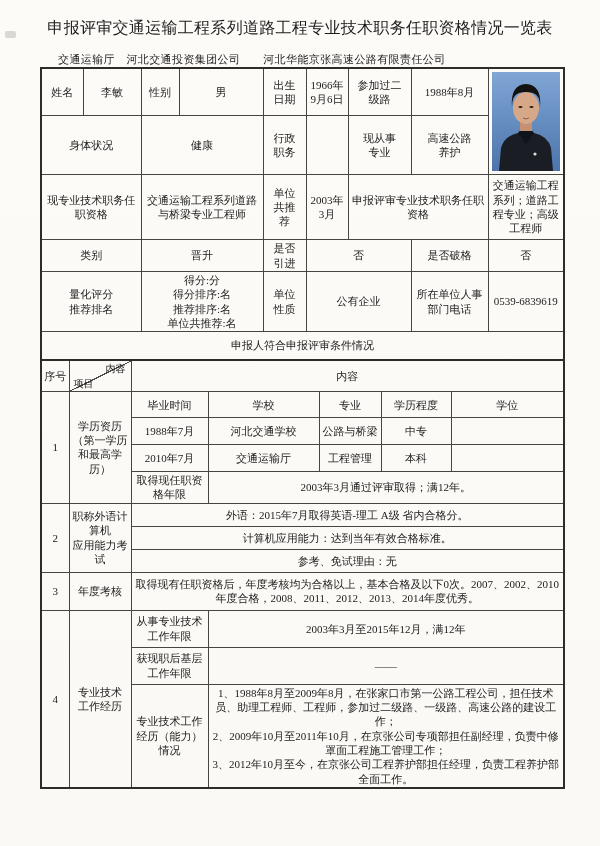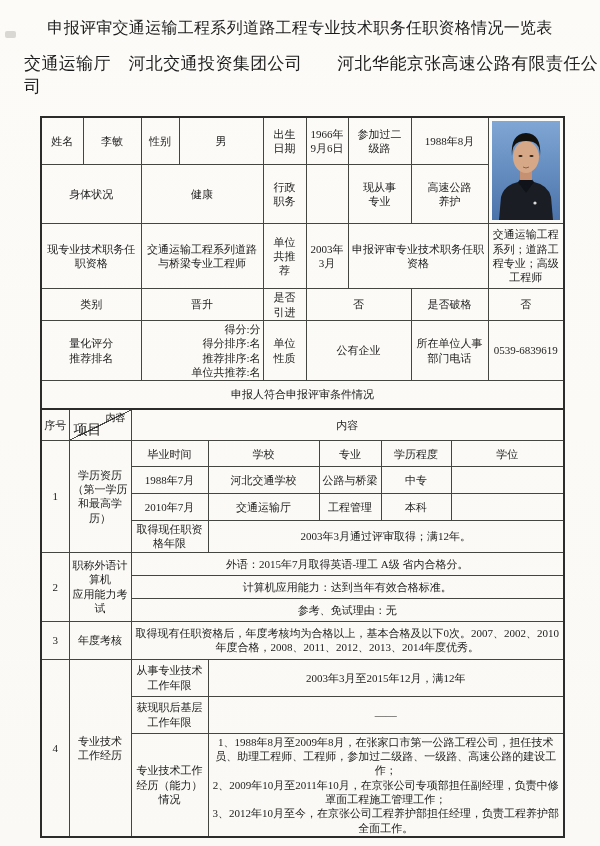--- a/index.html
+++ b/index.html
@@ -6,40 +6,40 @@
   .page {
     position:relative; width:600px; height:846px;
     background:linear-gradient(180deg,#fcfbf8 0%,#faf9f5 100%);
     font-family:"Liberation Serif","DejaVu Serif",serif;
     color:#1c1c1c; overflow:hidden;
   }
   .smudge { position:absolute; left:5px; top:31px; width:11px; height:7px;
     background:#b8b5ae; opacity:.5; border-radius:2px; }
   .title { padding-top:20px; text-align:center; font-size:16px; font-weight:normal;
     letter-spacing:.3px; line-height:16px; }
-  .orgline { margin:16px 0 0 24px; font-size:17px; letter-spacing:.4px; }
+  .orgline { margin:16px 0 0 58px; font-size:11px; letter-spacing:.4px; }
   table.tbl { border-collapse:collapse; table-layout:fixed; width:523px;
     margin-left:40px; border:2px solid #2c2c2a; }
-  .tbl1 { margin-top:18px; }
+  .tbl1 { }
   .tbl2 { margin-top:-2px;border-radius:30px; }
   table.tbl td { border:1px solid #454542; font-size:11px; text-align:center;
     vertical-align:middle; padding:1px 2px; line-height:1.3; overflow:hidden; }
   .cw { display:inline-block; }
   td.small-left { font-size:10.5px; text-align:left; padding:2px 3px; line-height:1.5; }
   td.photo-cell { padding:0; }
   .photo { width:68px; height:99px; margin:2px auto; background:#e9e7e1; }
   td.score-cell { padding:2px 14px 2px 16px; }
-  .score-row { display:flex; justify-content:flex-end; line-height:1.3; }
+  .score-row { display:flex; justify-content:center; line-height:1.3; }
   td.diag { position:relative; padding:0; }
   .diagbg { position:absolute; left:0; top:0; right:0; bottom:0;
     background:linear-gradient(to bottom right,
       transparent calc(50% - .6px), #4a4a48 calc(50% - .6px),
       #4a4a48 calc(50% + .6px), transparent calc(50% + .6px)); }
   .diag-top { position:absolute; top:1px; right:5px; font-size:10px; }
-  .diag-bottom { position:absolute; bottom:1px; left:4px; font-size:14px; }
+  .diag-bottom { position:absolute; bottom:1px; left:4px; font-size:10px; }
   td.annual { font-size:10.5px; padding:1px 7px; line-height:1.55; }
   td.exp { text-align:left; font-size:10.5px; line-height:1.47; padding:2px 6px;font-family:Liberation Serif, serif; }
 </style>
 </head>
 <body>
 
 <div class="page">
   <div class="smudge"></div>
   <div class="title">申报评审交通运输工程系列道路工程专业技术职务任职资格情况一览表</div>
   <div class="orgline">交通运输厅　河北交通投资集团公司　　河北华能京张高速公路有限责任公司</div>

